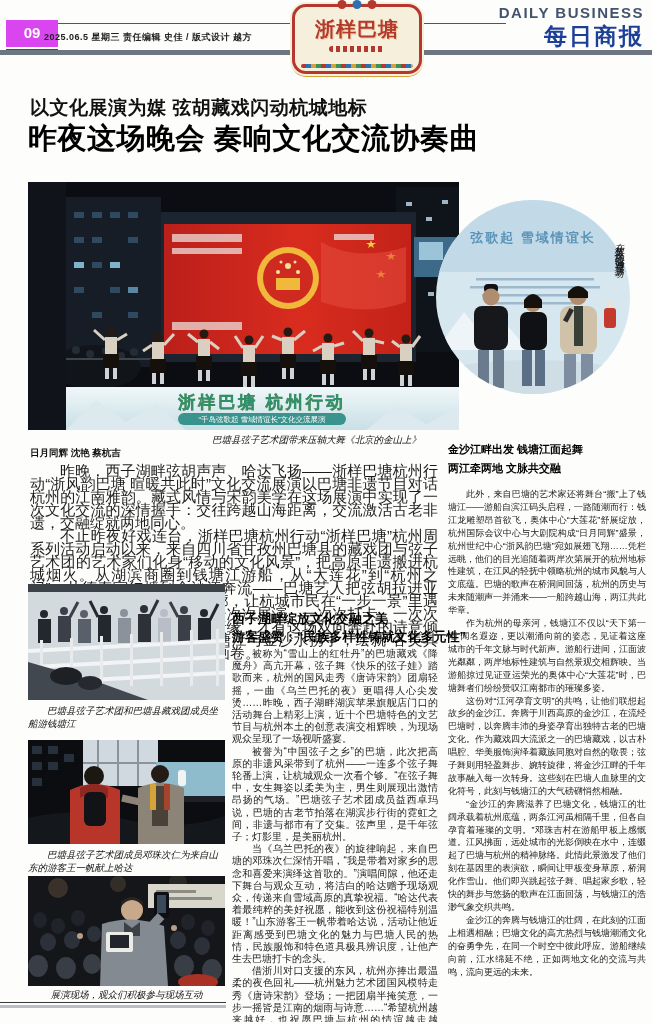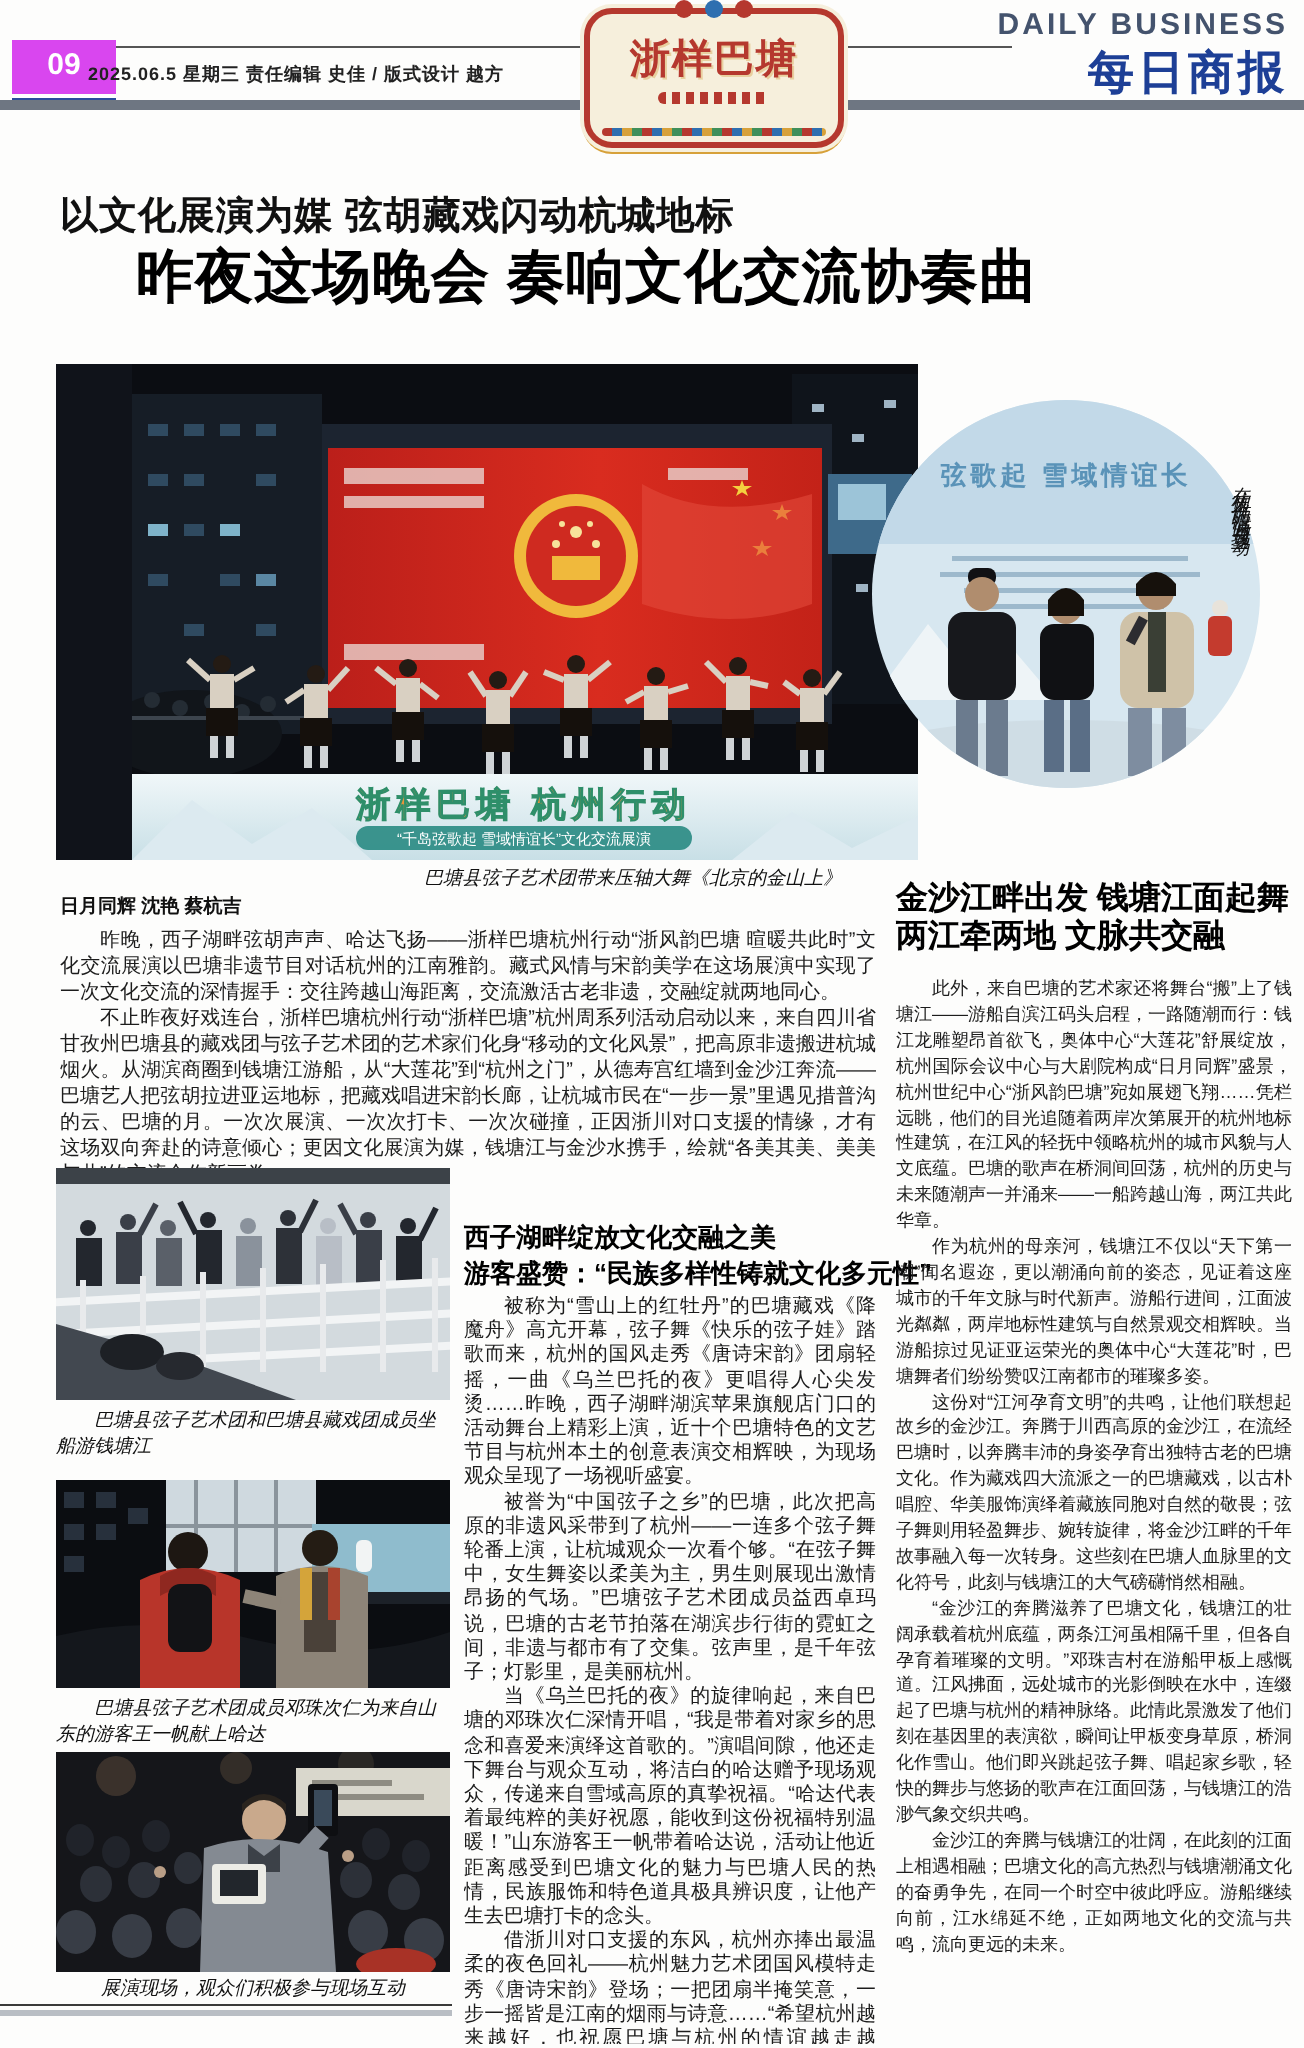--- a/index.html
+++ b/index.html
@@ -22,29 +22,29 @@
   .logo-dots{position:absolute;top:-7px;left:50%;transform:translateX(-50%);display:flex;gap:6px;}
   .logo-dots i{width:9px;height:9px;border-radius:50%;display:block;}
   .logo-title{font-size:20px;font-weight:900;color:#b5382e;margin-top:9px;letter-spacing:1px;
               text-shadow:1px 1px 0 #e8cf9f;}
   .logo-tib{width:56px;height:6px;margin:3px auto 0;border-radius:3px;
             background:repeating-linear-gradient(90deg,#b5382e 0 4px,transparent 4px 7px);}
   .logo-garland{position:absolute;left:6px;right:6px;bottom:3px;height:4px;border-radius:2px;
             background:repeating-linear-gradient(90deg,#b5382e 0 5px,#2e6fb0 5px 10px,#d7a13a 10px 15px,#3f8f5a 15px 20px);}
   
   .kicker{left:30px;top:95px;font-size:19px;font-weight:600;color:#111;letter-spacing:.5px;}
-  .title{left:28px;top:119px;font-size:29px;font-weight:900;color:#000;letter-spacing:.5px;margin-left:40px;}
+  .title{left:28px;top:119px;font-size:29px;font-weight:900;color:#000;letter-spacing:.5px;}
   
   .photo{overflow:hidden;background:#10131a;}
   .caption{font-family:"DejaVu Serif","Liberation Serif",serif;font-style:italic;
            font-size:9.5px;line-height:13px;color:#111;}
   .vcap{writing-mode:vertical-rl;text-orientation:upright;letter-spacing:2px;}
   
   .byline{left:30px;top:447px;font-size:9.5px;font-weight:bold;color:#111;}
-  .bodytext{font-size:10px;line-height:13px;text-align:justify;color:#1c1c1c;}
+  .bodytext{font-size:15px;line-height:13px;text-align:justify;color:#1c1c1c;}
   .bodytext p{margin:0;text-indent:2em;}
   .sec-head{font-weight:900;color:#000;}
   .circle{border-radius:50%;overflow:hidden;}
   .brule1{left:0;top:1002px;width:226px;height:1px;background:#3a3a3a;}
   .brule2{left:0;top:1005px;width:226px;height:3px;background:#b9bec4;}
 </style>
 </head>
 <body>
 
 <div id="page">
@@ -449,21 +449,21 @@
     <div>西子湖畔绽放文化交融之美</div>
     <div>游客盛赞：“民族多样性铸就文化多元性”</div>
   </div>
   <div class="abs bodytext" style="left:232px;top:648px;width:206px;height:374px;overflow:hidden;font-size:10px;line-height:12.2px;">
     <p>被称为“雪山上的红牡丹”的巴塘藏戏《降魔舟》高亢开幕，弦子舞《快乐的弦子娃》踏歌而来，杭州的国风走秀《唐诗宋韵》团扇轻摇，一曲《乌兰巴托的夜》更唱得人心尖发烫……昨晚，西子湖畔湖滨苹果旗舰店门口的活动舞台上精彩上演，近十个巴塘特色的文艺节目与杭州本土的创意表演交相辉映，为现场观众呈现了一场视听盛宴。</p>
     <p>被誉为“中国弦子之乡”的巴塘，此次把高原的非遗风采带到了杭州——一连多个弦子舞轮番上演，让杭城观众一次看个够。“在弦子舞中，女生舞姿以柔美为主，男生则展现出激情昂扬的气场。”巴塘弦子艺术团成员益西卓玛说，巴塘的古老节拍落在湖滨步行街的霓虹之间，非遗与都市有了交集。弦声里，是千年弦子；灯影里，是美丽杭州。</p>
     <p>当《乌兰巴托的夜》的旋律响起，来自巴塘的邓珠次仁深情开唱，“我是带着对家乡的思念和喜爱来演绎这首歌的。”演唱间隙，他还走下舞台与观众互动，将洁白的哈达赠予现场观众，传递来自雪域高原的真挚祝福。“哈达代表着最纯粹的美好祝愿，能收到这份祝福特别温暖！”山东游客王一帆带着哈达说，活动让他近距离感受到巴塘文化的魅力与巴塘人民的热情，民族服饰和特色道具极具辨识度，让他产生去巴塘打卡的念头。</p>
     <p>借浙川对口支援的东风，杭州亦捧出最温柔的夜色回礼——杭州魅力艺术团国风模特走秀《唐诗宋韵》登场；一把团扇半掩笑意，一步一摇皆是江南的烟雨与诗意……“希望杭州越来越好，也祝愿巴塘与杭州的情谊越走越近！”现场，在杭州工作的年轻情侣沉浸在浓郁的氛围中，“巴塘的歌舞独具雪域风情，56个民族各有风采，正是这种多样性构成了中华文化的丰富多彩。”一句话，把现场观众的心里话说得通透：因为文化“三交”，山与海不再遥远，巴塘与杭州的情谊也将更为深远。</p>
   </div>
 
-  <div class="abs sec-head" style="left:448px;top:440px;font-size:16px;line-height:19px;">
+  <div class="abs sec-head" style="left:448px;top:440px;font-size:11px;line-height:19px;">
     <div>金沙江畔出发 钱塘江面起舞</div>
     <div>两江牵两地 文脉共交融</div>
   </div>
   <div class="abs bodytext" style="left:448px;top:488px;width:198px;height:530px;overflow:hidden;font-size:9px;line-height:12.9px;">
     <p>此外，来自巴塘的艺术家还将舞台“搬”上了钱塘江——游船自滨江码头启程，一路随潮而行：钱江龙雕塑昂首欲飞，奥体中心“大莲花”舒展绽放，杭州国际会议中心与大剧院构成“日月同辉”盛景，杭州世纪中心“浙风韵巴塘”宛如展翅飞翔……凭栏远眺，他们的目光追随着两岸次第展开的杭州地标性建筑，在江风的轻抚中领略杭州的城市风貌与人文底蕴。巴塘的歌声在桥洞间回荡，杭州的历史与未来随潮声一并涌来——一船跨越山海，两江共此华章。</p>
     <p>作为杭州的母亲河，钱塘江不仅以“天下第一潮”闻名遐迩，更以潮涌向前的姿态，见证着这座城市的千年文脉与时代新声。游船行进间，江面波光粼粼，两岸地标性建筑与自然景观交相辉映。当游船掠过见证亚运荣光的奥体中心“大莲花”时，巴塘舞者们纷纷赞叹江南都市的璀璨多姿。</p>
     <p>这份对“江河孕育文明”的共鸣，让他们联想起故乡的金沙江。奔腾于川西高原的金沙江，在流经巴塘时，以奔腾丰沛的身姿孕育出独特古老的巴塘文化。作为藏戏四大流派之一的巴塘藏戏，以古朴唱腔、华美服饰演绎着藏族同胞对自然的敬畏；弦子舞则用轻盈舞步、婉转旋律，将金沙江畔的千年故事融入每一次转身。这些刻在巴塘人血脉里的文化符号，此刻与钱塘江的大气磅礴悄然相融。</p>
     <p>“金沙江的奔腾滋养了巴塘文化，钱塘江的壮阔承载着杭州底蕴，两条江河虽相隔千里，但各自孕育着璀璨的文明。”邓珠吉村在游船甲板上感慨道。江风拂面，远处城市的光影倒映在水中，连缀起了巴塘与杭州的精神脉络。此情此景激发了他们刻在基因里的表演欲，瞬间让甲板变身草原，桥洞化作雪山。他们即兴跳起弦子舞、唱起家乡歌，轻快的舞步与悠扬的歌声在江面回荡，与钱塘江的浩渺气象交织共鸣。</p>
     <p>金沙江的奔腾与钱塘江的壮阔，在此刻的江面上相遇相融；巴塘文化的高亢热烈与钱塘潮涌文化的奋勇争先，在同一个时空中彼此呼应。游船继续向前，江水绵延不绝，正如两地文化的交流与共鸣，流向更远的未来。</p>
   </div>

